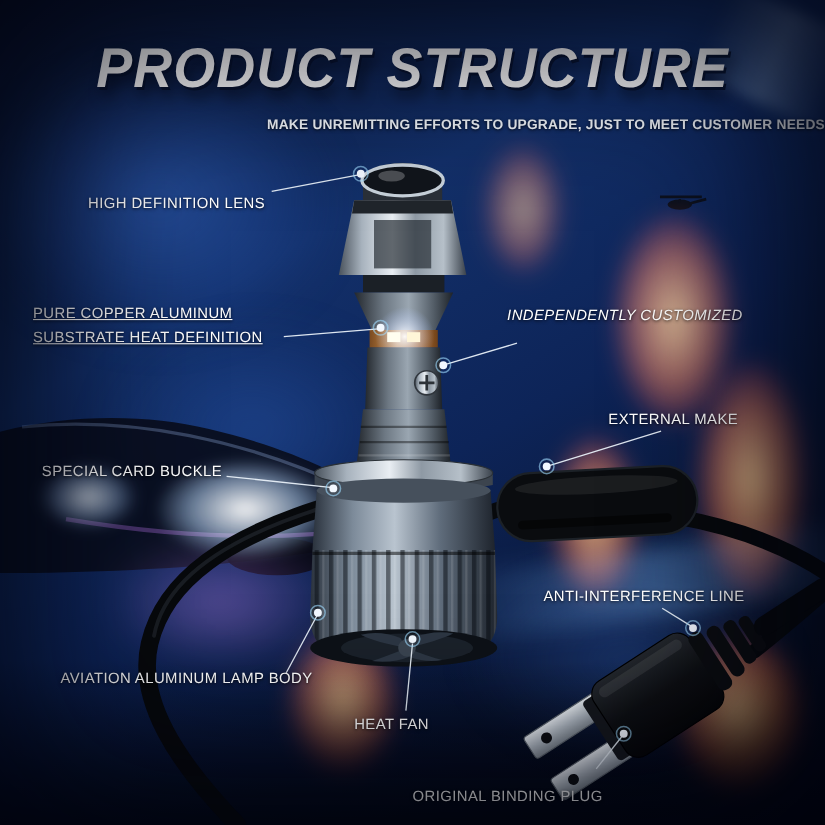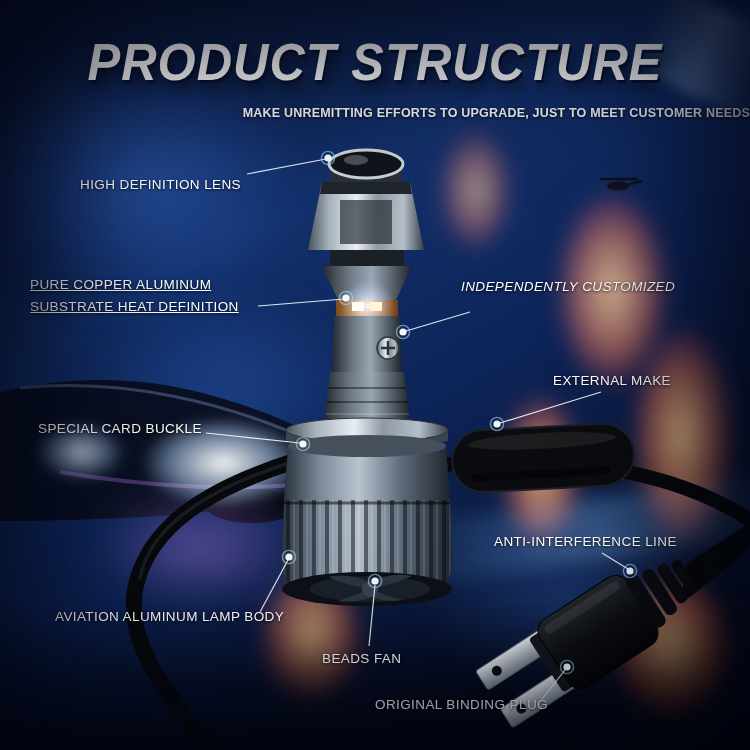--- a/index.html
+++ b/index.html
@@ -57,21 +57,21 @@
     text-shadow:0 1px 3px rgba(0,0,0,.85); white-space:nowrap; line-height:22px;
   }
   .lbl-lens{ left:80px; top:174px; }
   .lbl-substrate{ left:30px; top:274px;text-decoration:underline; }
   .lbl-beads{ left:461px; top:276px;font-style:italic; }
   .lbl-drive{ left:553px; top:370px; }
   .lbl-buckle{ left:38px; top:418px; }
   .lbl-interference{ left:494px; top:531px; }
   .lbl-body{ left:18px; top:606px;margin-left:37px; }
   .lbl-fan{ left:322px; top:648px; }
-  .lbl-plug{ left:375px; top:694px;text-align:right; }
+  .lbl-plug{ left:375px; top:713px;text-align:right; }
 </style>
 </head>
 <body>
 
 <div class="stage">
 
   <div class="fx fx-blue-tl"></div>
   <div class="fx fx-blue-mid"></div>
   <div class="fx fx-blue-br"></div>
 
@@ -307,20 +307,20 @@
   <div class="lbl lbl-interference">
     <span>ANTI-INTERFERENCE LINE</span>
   </div>
   <div class="lbl lbl-buckle">
     <span>SPECIAL CARD BUCKLE</span>
   </div>
   <div class="lbl lbl-body">
     <span>AVIATION ALUMINUM LAMP BODY</span>
   </div>
   <div class="lbl lbl-fan">
-    <span>BEADS FAN</span>
+    <span>HEAT FAN</span>
   </div>
   <div class="lbl lbl-plug">
     <span>ORIGINAL BINDING PLUG</span>
   </div>
 
   <div class="vignette"></div>
 </div>
 
 </body></html>

